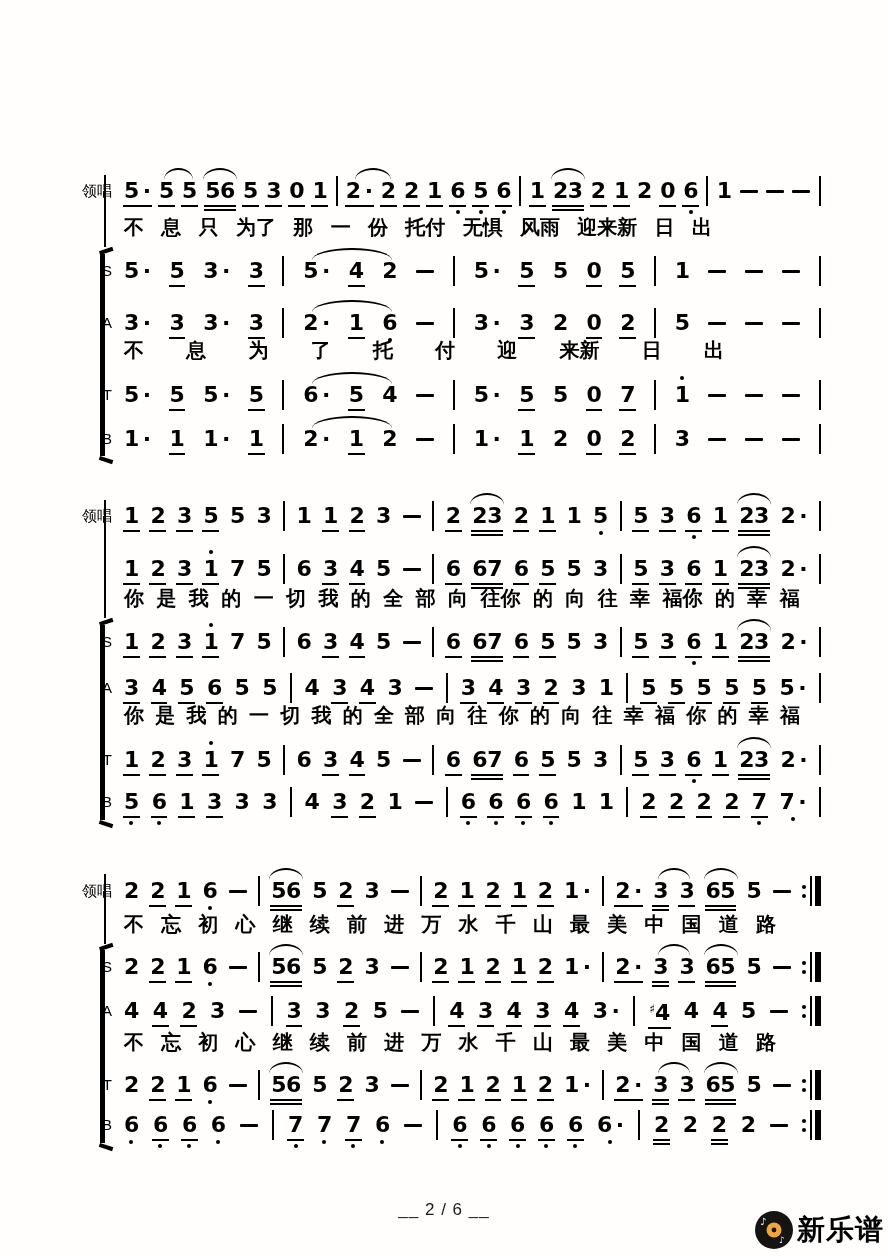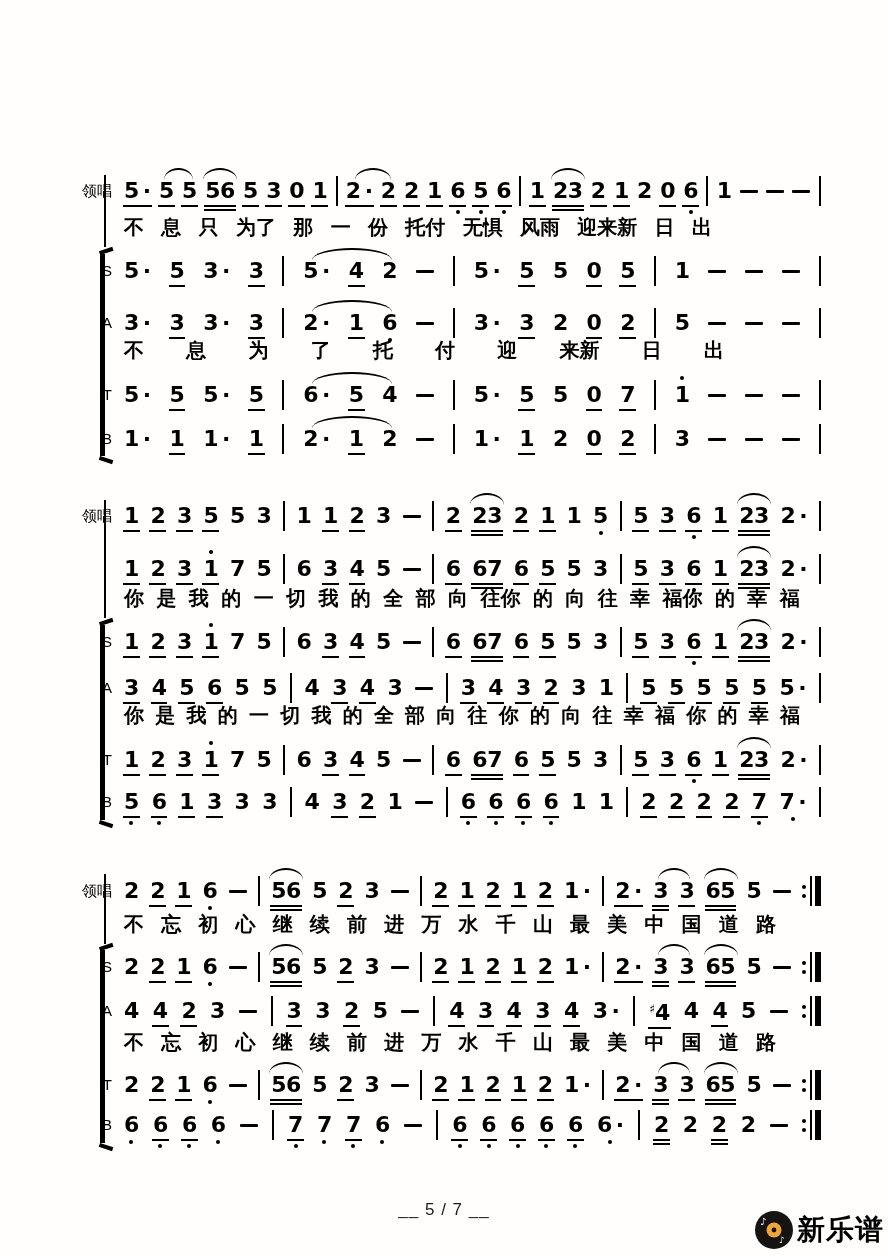--- a/index.html
+++ b/index.html
@@ -739,21 +739,21 @@
     </div>
   </div>
 
 <div class="soloLine solo1"></div>
 <div class="choir choir1"></div>
 <div class="soloLine solo2"></div>
 <div class="choir choir2"></div>
 <div class="soloLine solo3"></div>
 <div class="choir choir3"></div>
 
-<div class="footer">__ 5 / 7 __</div>
+<div class="footer">__ 2 / 6 __</div>
 
 <div class="logo">
   <svg width="40" height="40" viewBox="0 0 40 40">
     <circle cx="20" cy="20" r="19" fill="#151412"></circle>
     <circle cx="20" cy="20" r="7.5" fill="#f0a63a"></circle>
     <circle cx="20" cy="20" r="2.4" fill="#151412"></circle>
     <text x="6" y="15" fill="#ffffff" font-size="10" font-family="DejaVu Sans, sans-serif">♪</text>
     <text x="25" y="33" fill="#ffffff" font-size="9" font-family="DejaVu Sans, sans-serif">♪</text>
   </svg>
   <span class="txt">新乐谱</span>

